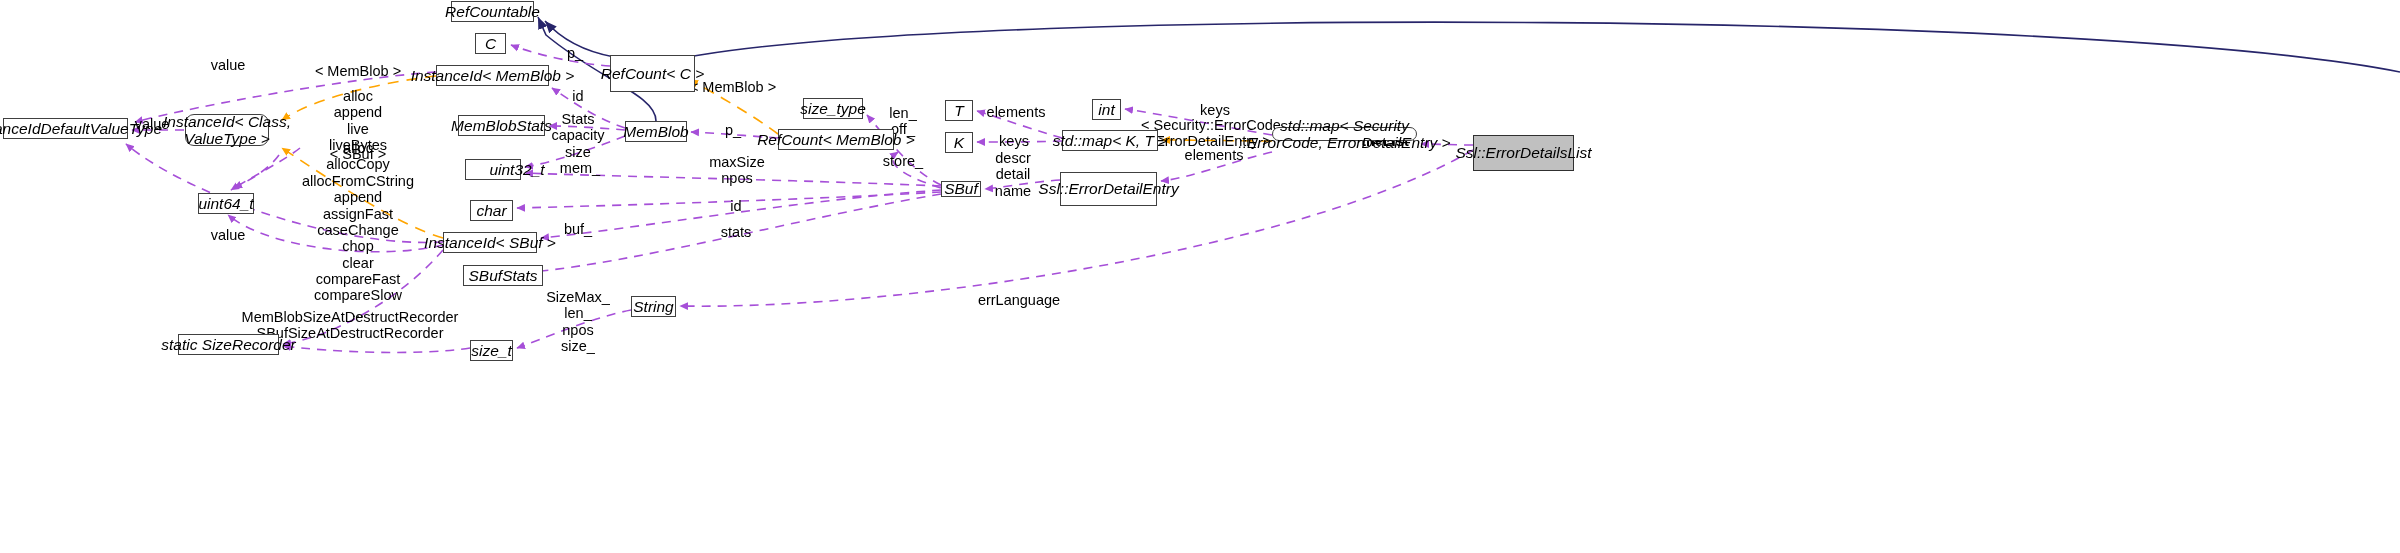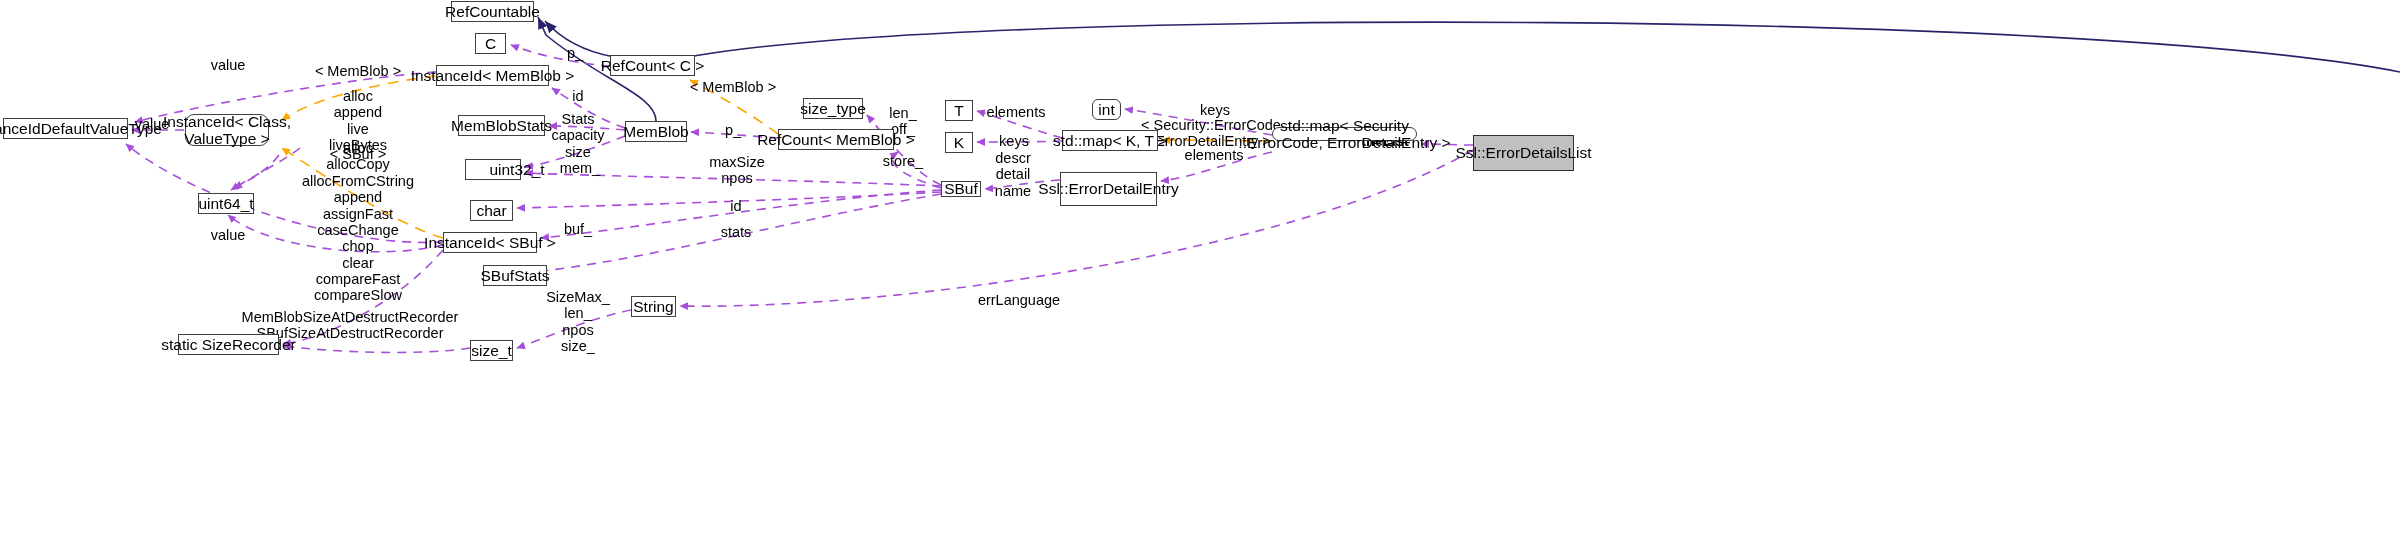--- a/index.html
+++ b/index.html
@@ -29,20 +29,21 @@
     background: #ffffff;
     color: #000000;
     font-size: 15.5px;
     line-height: 1.12;
     text-align: center;
     display: flex;
     align-items: center;
     justify-content: center;
     white-space: pre;
     z-index: 5;
+    font-style: italic;
   }
   .node.highlight {
     background: #c0c0c0;
     border-color: #303030;
   }
   .edge-label {
     position: absolute;
     font-size: 14.5px;
     color: #000000;
     line-height: 1.13;
@@ -138,61 +139,61 @@
 
     </g>
   </svg>
 
   <div class="node" style="left:451px;top:1px;width:83px;height:21px;">RefCountable</div>
 
   <div class="node" style="left:475px;top:33px;width:31px;height:21px;">C</div>
 
   <div class="node" style="left:436px;top:65px;width:113px;height:21px;">InstanceId&lt; MemBlob &gt;</div>
 
-  <div class="node" style="left:610px;top:55px;width:85px;height:21px;">RefCount&lt; C &gt;</div>
+  <div class="node" style="left:610px;top:55px;width:85px;height:37px;">RefCount&lt; C &gt;</div>
 
   <div class="node" style="left:3px;top:118px;width:125px;height:21px;">InstanceIdDefaultValueType</div>
 
   <div class="node" style="left:185px;top:114px;width:84px;height:32px;border-radius:9px;">InstanceId&lt; Class,
 ValueType &gt;</div>
 
   <div class="node" style="left:458px;top:115px;width:87px;height:21px;text-align:center;">MemBlobStats</div>
 
   <div class="node" style="left:625px;top:121px;width:62px;height:21px;">MemBlob</div>
 
   <div class="node" style="left:778px;top:129px;width:116px;height:21px;">RefCount&lt; MemBlob &gt;</div>
 
   <div class="node" style="left:803px;top:98px;width:60px;height:21px;">size_type</div>
 
   <div class="node" style="left:945px;top:100px;width:28px;height:21px;">T</div>
 
   <div class="node" style="left:945px;top:132px;width:28px;height:21px;">K</div>
 
-  <div class="node" style="left:1092px;top:99px;width:29px;height:21px;border-radius:6px;">int</div>
+  <div class="node" style="left:1092px;top:99px;width:29px;height:21px;">int</div>
 
   <div class="node" style="left:1062px;top:130px;width:96px;height:21px;">std::map&lt; K, T &gt;</div>
 
   <div class="node" style="left:1272px;top:127px;width:145px;height:14px;border-radius:7px;">std::map&lt; Security
 ::ErrorCode, ErrorDetailEntry &gt;</div>
 
   <div class="node" style="left:1060px;top:172px;width:97px;height:34px;">Ssl::ErrorDetailEntry</div>
 
   <div class="node highlight" style="left:1473px;top:135px;width:101px;height:36px;">Ssl::ErrorDetailsList</div>
 
   <div class="node" style="left:465px;top:159px;width:56px;height:21px;padding-left:48px;">uint32_t</div>
 
   <div class="node" style="left:941px;top:181px;width:40px;height:16px;">SBuf</div>
 
   <div class="node" style="left:198px;top:193px;width:56px;height:21px;">uint64_t</div>
 
   <div class="node" style="left:470px;top:200px;width:43px;height:21px;">char</div>
 
   <div class="node" style="left:443px;top:232px;width:94px;height:21px;">InstanceId&lt; SBuf &gt;</div>
 
-  <div class="node" style="left:463px;top:265px;width:64px;height:21px;margin-left:20px;">SBufStats</div>
+  <div class="node" style="left:463px;top:265px;width:80px;height:21px;">SBufStats</div>
 
   <div class="node" style="left:631px;top:296px;width:45px;height:21px;">String</div>
 
   <div class="node" style="left:178px;top:334px;width:101px;height:21px;">static SizeRecorder</div>
 
   <div class="node" style="left:470px;top:340px;width:43px;height:21px;">size_t</div>
 
   <div class="edge-label" style="left:228px;top:65px;">value</div>
   <div class="edge-label" style="left:358px;top:71px;">&lt; MemBlob &gt;</div>
   <div class="edge-label" style="left:575px;top:53px;">p_</div>

